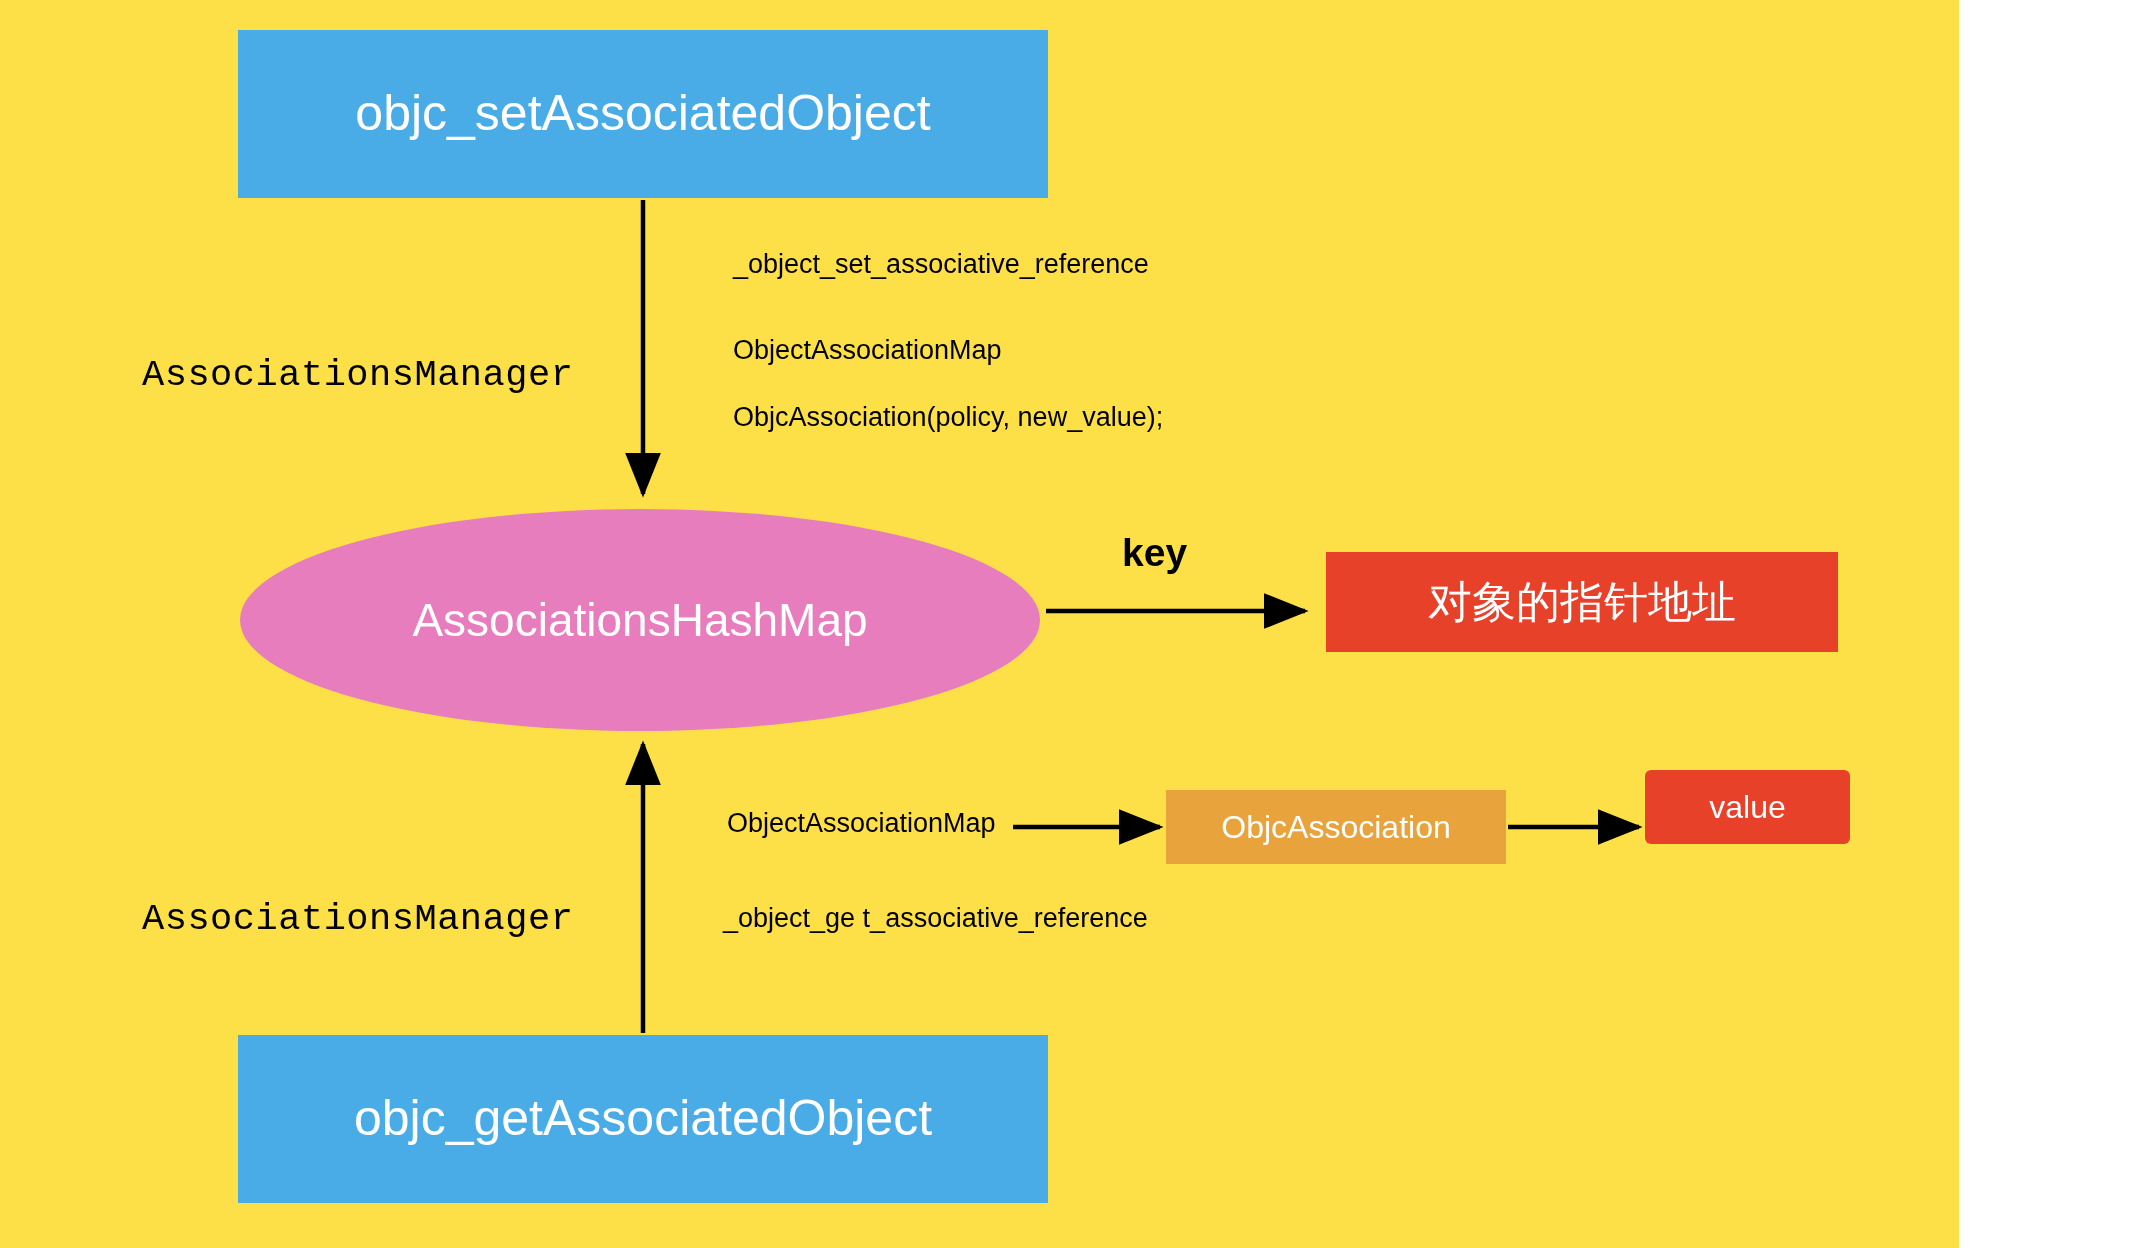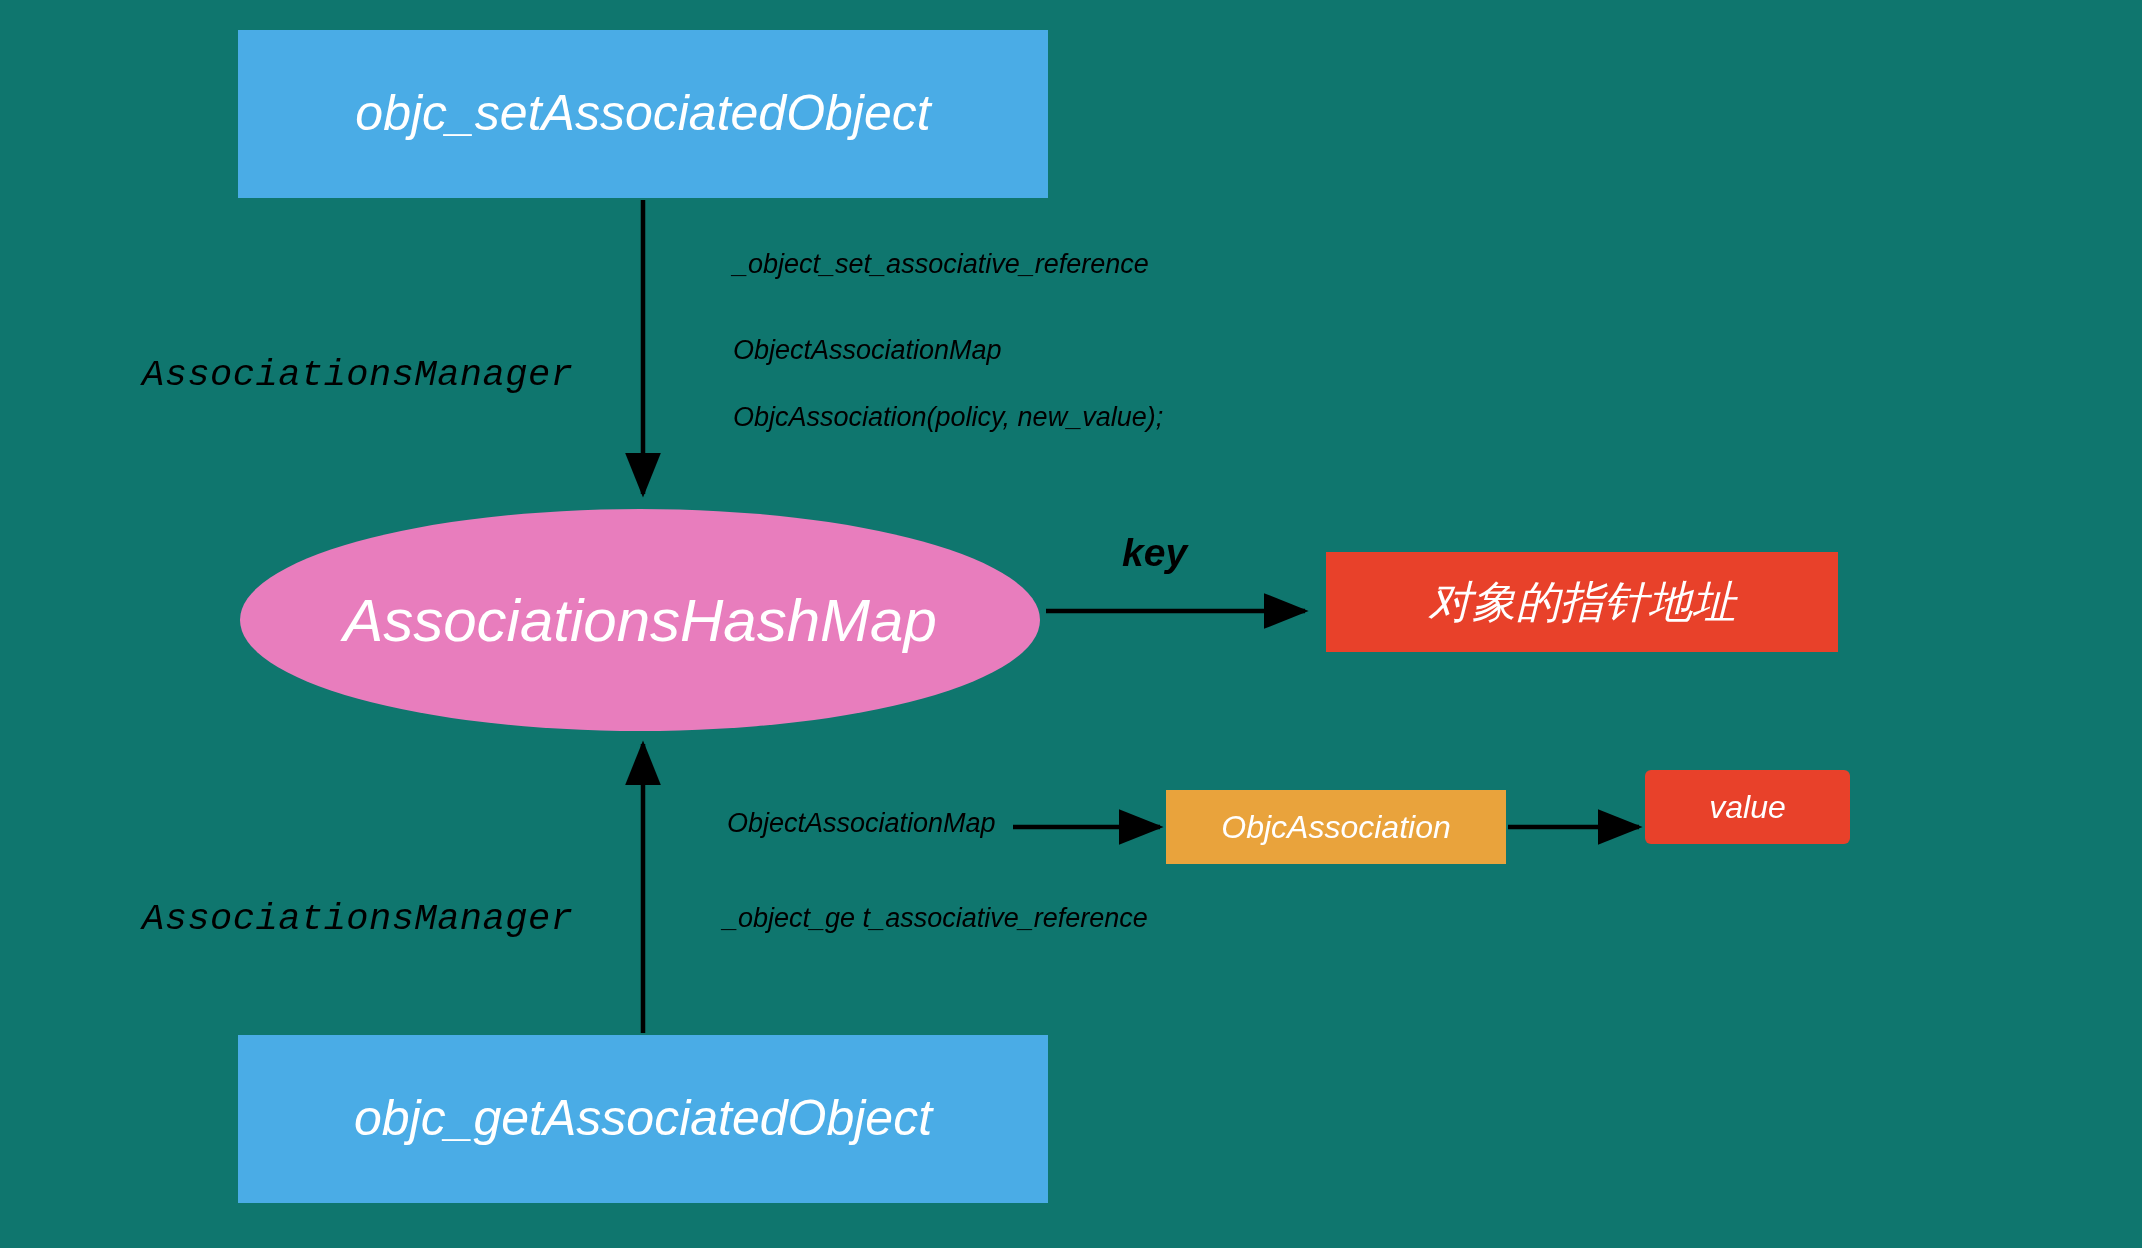--- a/index.html
+++ b/index.html
@@ -7,25 +7,24 @@
     margin: 0;
     padding: 0;
     background: #ffffff;
   }
   body {
     font-family: "Liberation Sans", sans-serif;
     color: #000000;
   }
   #canvas {
     position: relative;
-    width: 2142px;
+    width: 1959px;
     height: 1248px;
-    background: #0f766e;
+    background: #fde047;
     overflow: hidden;
-    font-style: italic;
   }
   .node {
     position: absolute;
     display: flex;
     align-items: center;
     justify-content: center;
     box-sizing: border-box;
     text-align: center;
     line-height: 1.15;
   }
@@ -50,21 +49,21 @@
   }
   
   #node-hashmap {
     left: 240px;
     top: 509px;
     width: 800px;
     height: 222px;
     background: #E87DBD;
     color: #ffffff;
     border-radius: 50%;
-    font-size: 60px;
+    font-size: 46px;
     text-align: center;
   }
   
   .box-red {
     background: #E8412A;
     color: #ffffff;
   }
   #node-pointer-address {
     left: 1312px;
     top: 552px;

